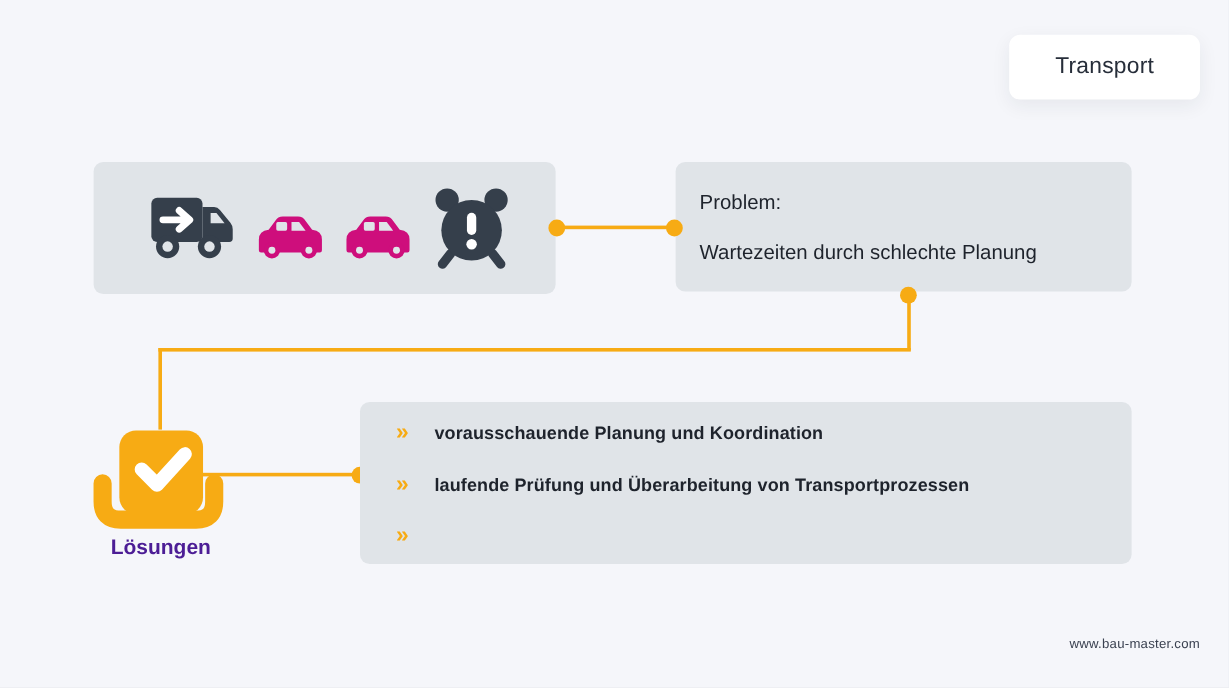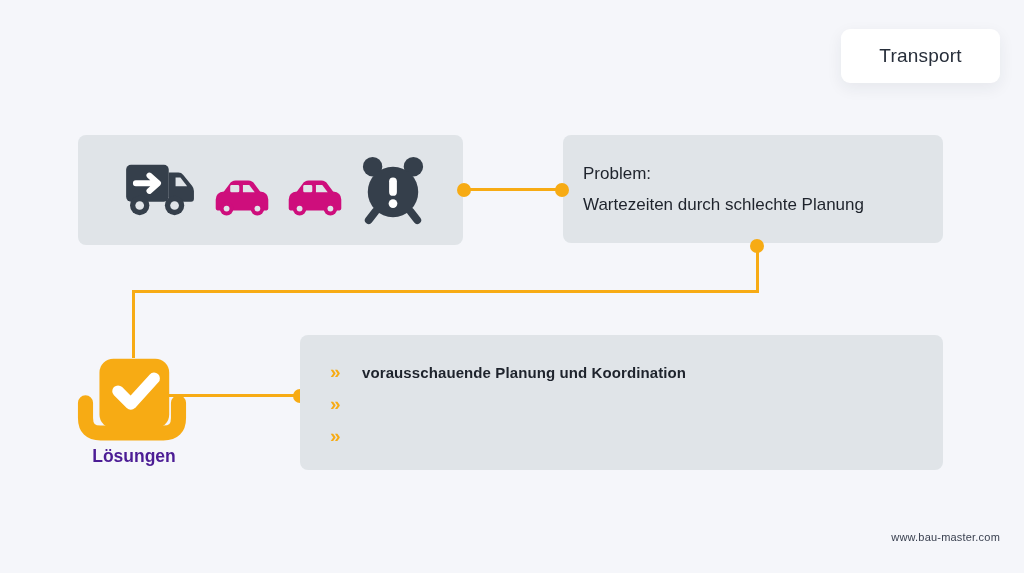--- a/index.html
+++ b/index.html
@@ -24,20 +24,21 @@
     box-shadow: 0 5px 16px rgba(30,40,60,0.07);
     display: flex; align-items: center; justify-content: center;
     font-size: 19px; font-weight: 500; color: #272e3a;
     letter-spacing: 0.2px;
   }
 
   .card {
     position: absolute;
     background: #e0e4e8;
     border-radius: 8px;
+    gap: 11px;
   }
 
   
   .icons-card {
     left: 78px; top: 135px;
     width: 385px; height: 110px;
     display: flex; align-items: center;
     padding-left: 46px;
     gap: 15px;
   }
@@ -179,20 +180,21 @@
   </div>
   <div class="solutions-label">Lösungen</div>
 
   <div class="card solutions-card">
     <div class="solution-row">
       <span class="bullet">»</span>
       <span class="solution-text">vorausschauende Planung und Koordination</span>
     </div>
     <div class="solution-row">
       <span class="bullet">»</span>
+      <span class="solution-text">laufende Prüfung und Überarbeitung von Transportprozessen</span>
     </div>
     <div class="solution-row">
       <span class="bullet">»</span>
     </div>
   </div>
 
   <div class="footer-url">www.bau-master.com</div>
 
 </div>
 

